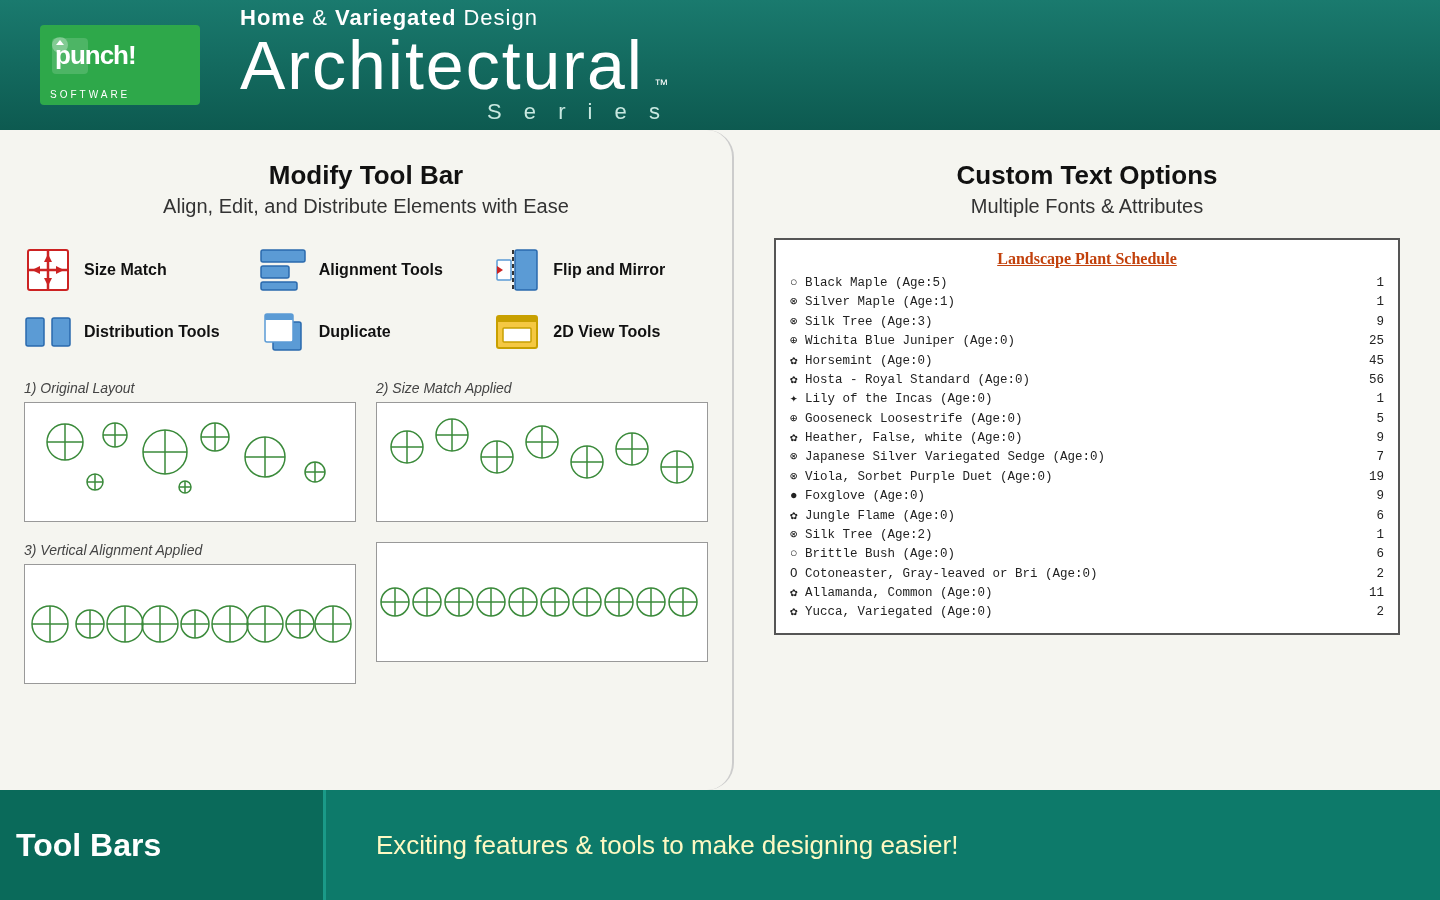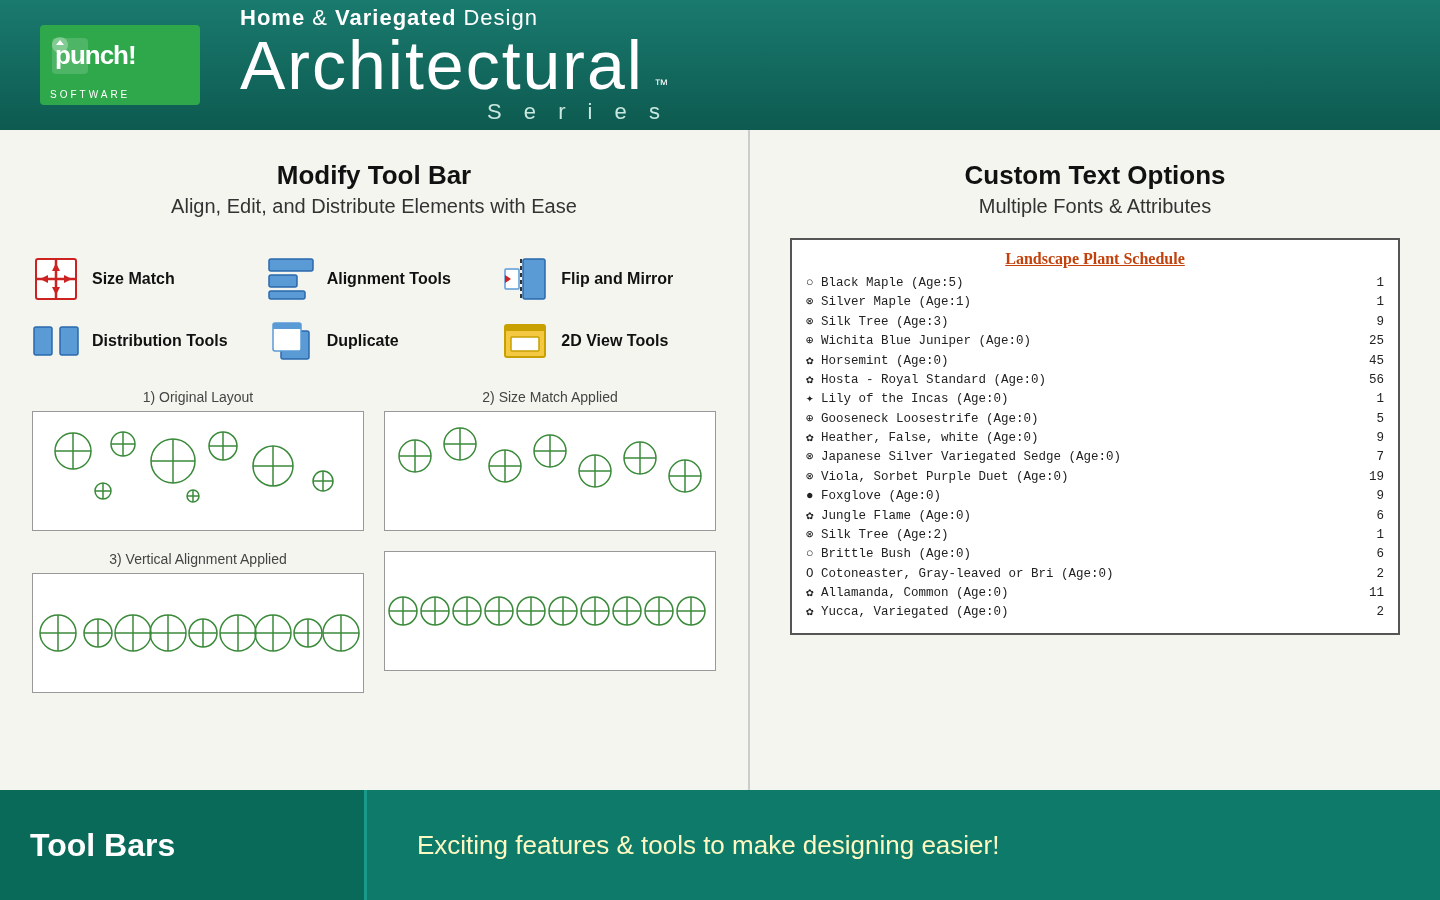--- a/index.html
+++ b/index.html
@@ -65,35 +65,36 @@
     
     .main-content {
       display: flex;
       height: 660px;
       background: #f5f5f0;
     }
 
     
     .left-panel {
       flex: 1;
-      padding: 30px 32px;
+      padding: 30px 24px;
       border-right: 2px solid #ccc;
+      border-radius: 27px;
     }
     .section-title {
       font-size: 26px;
       font-weight: bold;
       text-align: center;
       color: #111;
     }
     .section-subtitle {
       font-size: 20px;
       text-align: center;
       color: #333;
       margin-top: 4px;
-      margin-bottom: 37px;
+      margin-bottom: 28px;
     }
 
     
     .tools-grid {
       display: grid;
       grid-template-columns: 1fr 1fr 1fr;
       gap: 14px 20px;
       margin-bottom: 24px;
     }
     .tool-item {
@@ -114,23 +115,23 @@
 
     
     .demo-grid {
       display: grid;
       grid-template-columns: 1fr 1fr;
       gap: 20px;
     }
     .demo-section { }
     .demo-label {
       font-size: 14px;
+      font-style: italic;
       color: #444;
       margin-bottom: 6px;
-      text-align: center;
     }
     .demo-box {
       border: 1px solid #999;
       height: 120px;
       background: white;
       display: flex;
       align-items: center;
       justify-content: center;
       overflow: hidden;
       position: relative;
@@ -185,24 +186,24 @@
       min-width: 20px;
     }
 
     
     .footer {
       display: flex;
       height: 110px;
       background: #0d7a6a;
     }
     .footer-left {
-      width: 367px;
+      width: 326px;
       display: flex;
       align-items: center;
-      padding: 0 30px;
+      padding: 0 16px;
       background: #0a6a5a;
       border-right: 3px solid #1a9a88;
     }
     .footer-left-text {
       font-size: 32px;
       font-weight: bold;
       color: white;
     }
     .footer-right {
       flex: 1;

